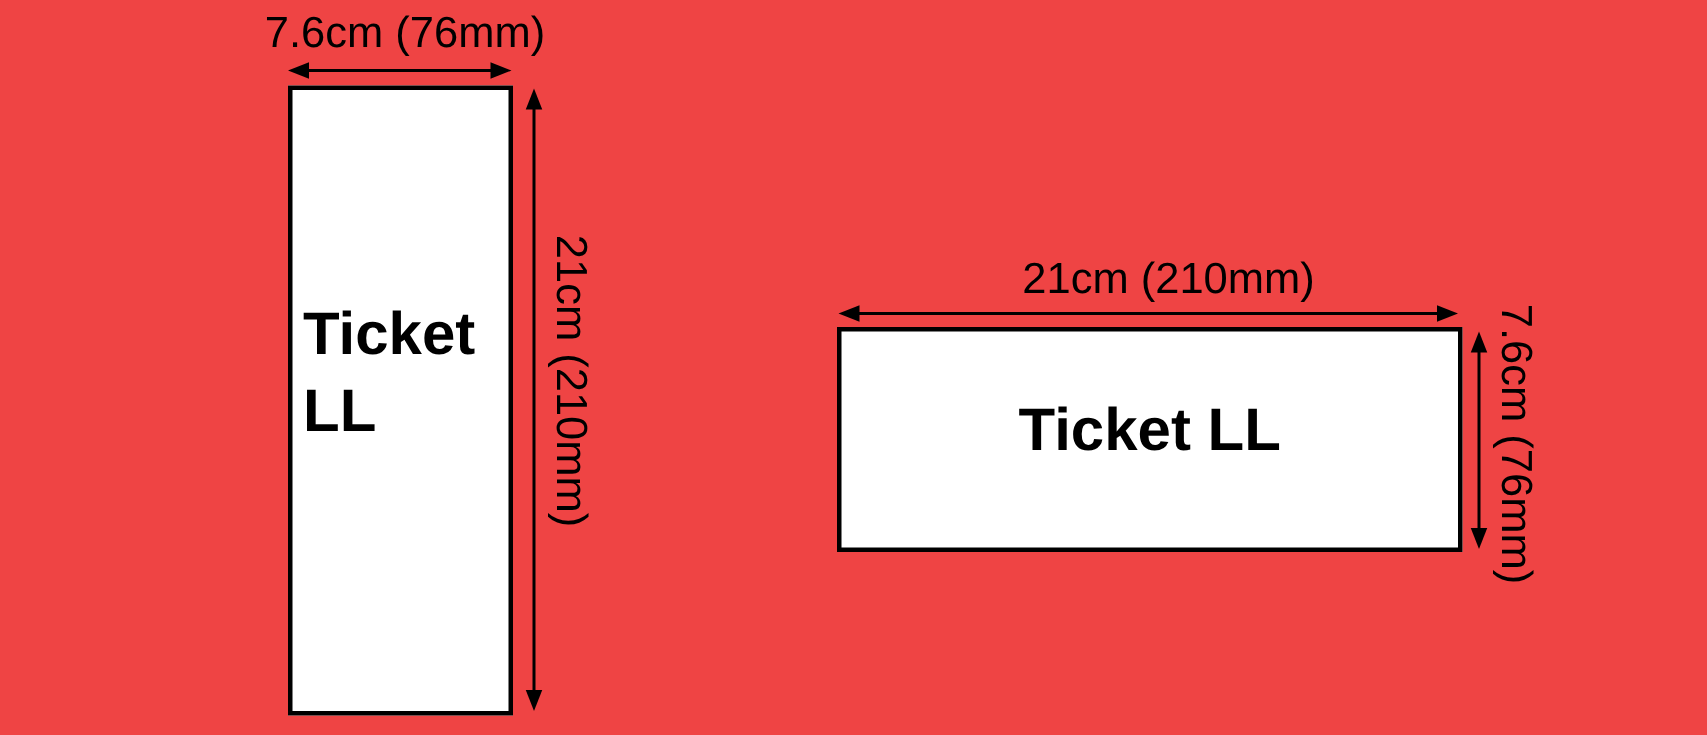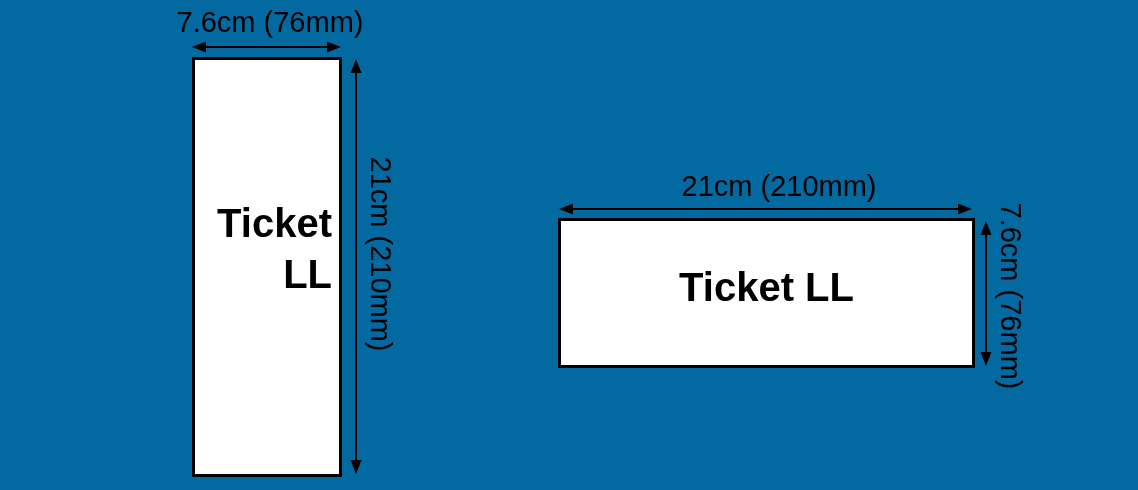--- a/index.html
+++ b/index.html
@@ -4,21 +4,21 @@
 <style>
   html, body {
     margin: 0;
     padding: 0;
     background: #ffffff;
   }
   .canvas {
     position: relative;
     width: 1138px;
     height: 490px;
-    background: #0369a1;
+    background: #ef4444;
     font-family: "Liberation Sans", "DejaVu Sans", sans-serif;
     color: #000000;
     overflow: hidden;
   }
   .dim-label {
     position: absolute;
     font-size: 29px;
     font-weight: 400;
     color: #000000;
     white-space: nowrap;
@@ -35,21 +35,21 @@
     display: block;
   }
   .ticket-rect {
     position: absolute;
     box-sizing: border-box;
     border: 3px solid #000000;
     background: #ffffff;
     display: flex;
     align-items: center;
     justify-content: center;
-    text-align: right;
+    text-align: left;
   }
   .ticket-name {
     font-weight: 700;
     font-size: 40px;
     line-height: 1.28;
     color: #000000;
   }
   .ticket-rect.portrait {
     left: 192px;
     top: 57px;

